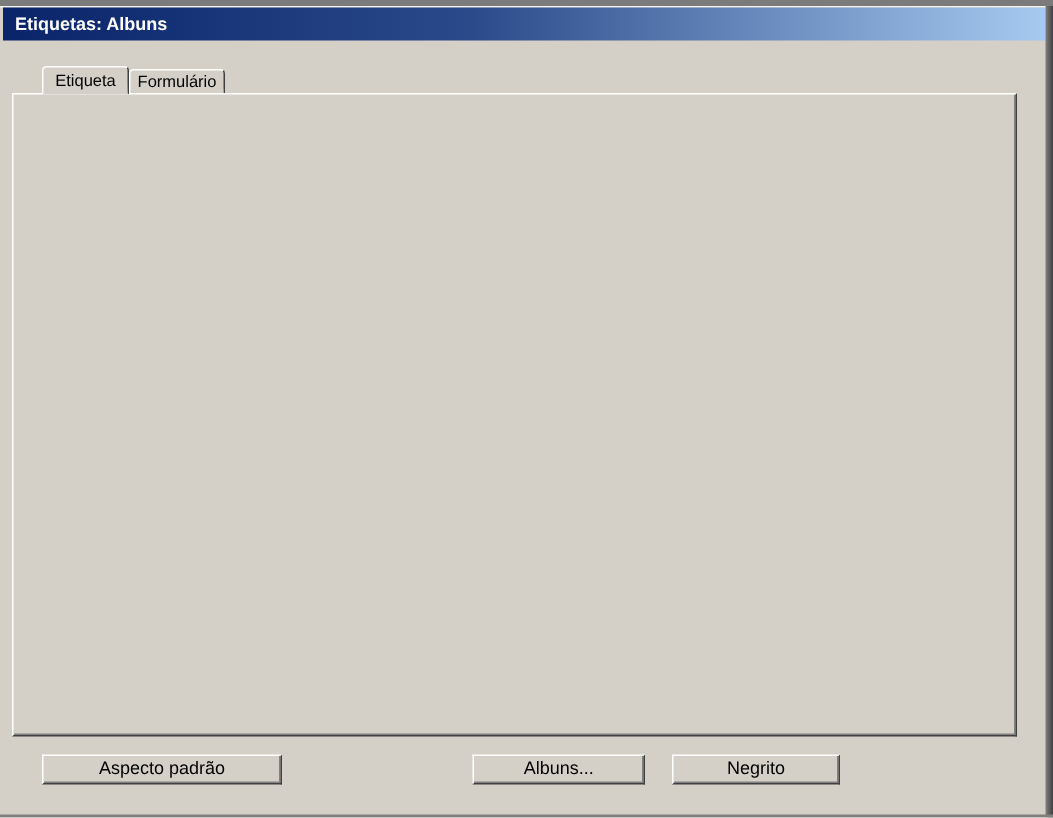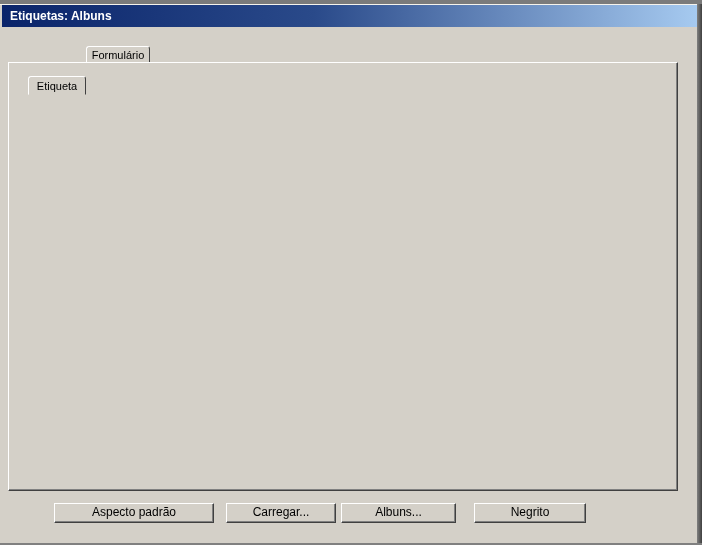--- a/index.html
+++ b/index.html
@@ -15,21 +15,21 @@
   #edge-right { left:697px; top:4px; width:5px; height:541px; background:linear-gradient(90deg,#808080,#404040); }
   #edge-bottom { left:0; top:543px; width:702px; height:2px; background:#808080; }
 
   #titlebar { left:2px; top:5px; width:695px; height:22px;
     background:linear-gradient(90deg,#0A246A 0%,#2a4a8a 45%,#A6CAF0 100%);
     color:#fff; font-weight:bold; font-size:12px; line-height:22px; padding-left:8px; }
 
   
   .tab { background:#D4D0C8; border:1px solid; border-color:#fff #404040 transparent #fff;
     border-radius:3px 3px 0 0; text-align:center; font-size:11px; }
-  #tab-etiqueta { left:28px; top:44px; width:58px; height:19px; line-height:18px; z-index:3;margin-top:32px; }
+  #tab-etiqueta { left:28px; top:44px; width:58px; height:19px; line-height:18px; z-index:3; }
   #tab-disposicao { left:86px; top:46px; width:64px; height:17px; line-height:16px; z-index:1; }
 
   #panel { left:8px; top:62px; width:670px; height:429px; background:#D4D0C8;
     border:1px solid; border-color:#fff #404040 #404040 #fff;
     box-shadow:inset -1px -1px 0 #808080; z-index:2; }
 
   .bold { font-weight:bold; }
 
   
   .raised { background:#D4D0C8; border:1px solid; border-color:#fff #404040 #404040 #fff;
@@ -101,21 +101,21 @@
   .cval { flex:1; font-size:12px; line-height:15px; padding:0 3px; overflow:hidden; white-space:nowrap; }
   .cbtn { width:16px; display:flex; align-items:center; justify-content:center; }
 
   
   .chk { display:flex; align-items:center; left:572px; }
   .cbox { width:13px; height:13px; background:#fff; border:1px solid; border-color:#808080 #fff #fff #808080;
     box-shadow:inset 1px 1px 0 #404040; font-size:11px; font-weight:bold; line-height:11px; text-align:center; color:#000; }
   .clabel { margin-left:6px; font-size:11px; }
 
   
-  .btn { height:20px; font-family:"Liberation Sans",sans-serif; font-size:12px; text-align:center; line-height:17px;margin-left:26px; }
+  .btn { height:20px; font-family:"Liberation Sans",sans-serif; font-size:12px; text-align:center; line-height:17px; }
   .btn.default { border:1px solid #000; box-shadow:inset 1px 1px 0 #fff, inset -1px -1px 0 #404040, inset -2px -2px 0 #808080; }
 </style>
 </head>
 <body>
 
 <svg width="0" height="0" style="position:absolute">
   <defs>
     <pattern id="h" width="3" height="3" patternUnits="userSpaceOnUse">
       <rect width="3" height="3" fill="#c4cce4"></rect>
       <path d="M0 3 L3 0" stroke="#2a3aa0" stroke-width="0.8"></path>
@@ -382,19 +382,18 @@
   <div class="abs chk" style="top:403px">
     <span class="cbox"></span>
     <span class="clabel">Itálico</span>
   </div>
   <div class="abs chk" style="top:434px">
     <span class="cbox"></span>
     <span class="clabel">Sublinhado</span>
   </div>
 
   <div class="abs btn raised" style="left:28px;top:503px;width:160px"><span>Aspecto padrão</span></div>
-  <div class="abs btn raised" style="left:200px;top:503px;width:110px"><span>Carregar...</span></div>
   <div class="abs btn raised" style="left:315px;top:503px;width:115px"><span>Albuns...</span></div>
   <div class="abs btn raised" style="left:448px;top:503px;width:112px"><span>Negrito</span></div>
 
   <div class="abs" id="edge-right"></div>
   <div class="abs" id="edge-bottom"></div>
 </div>
 
 </body></html>

